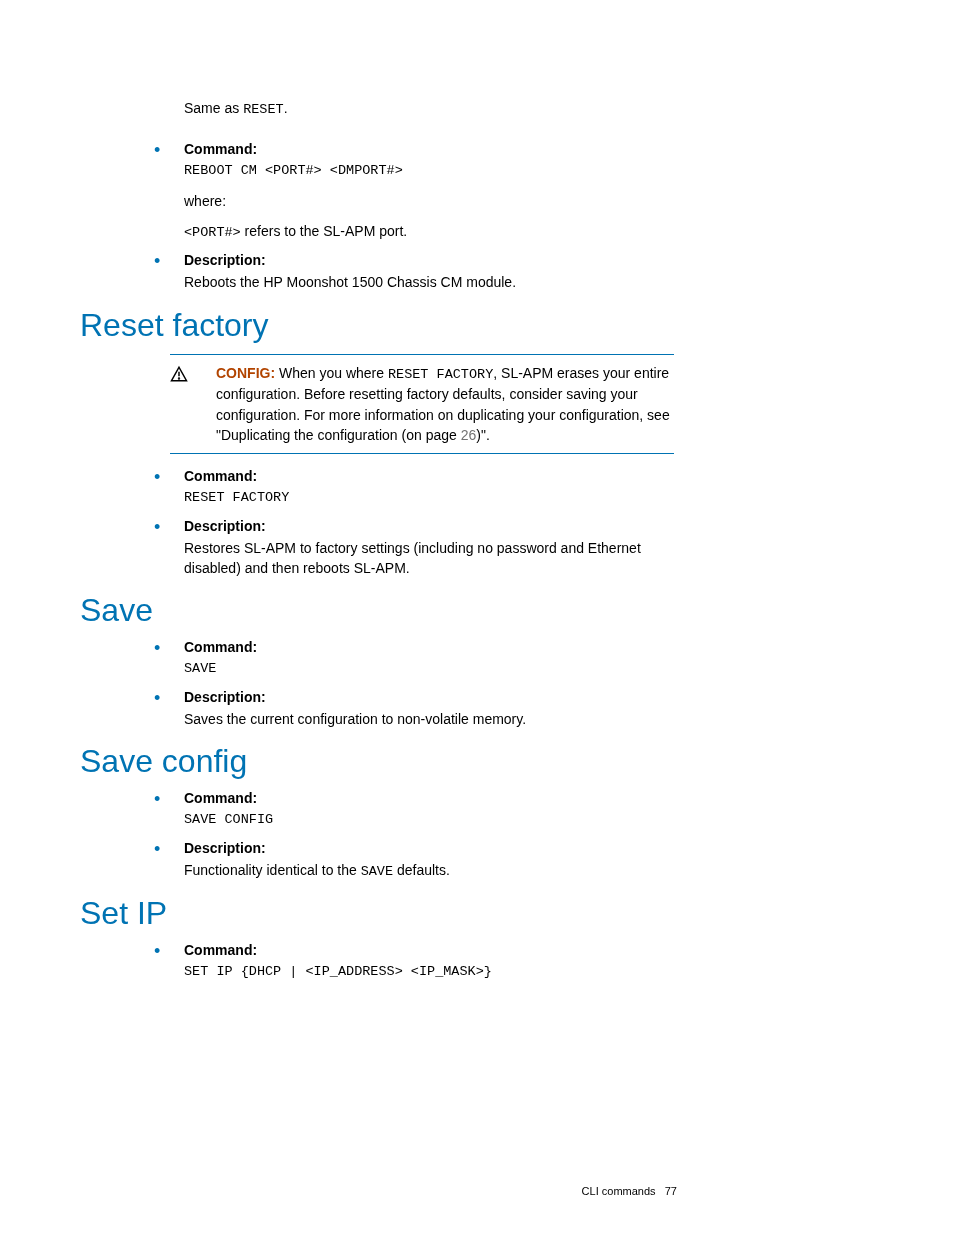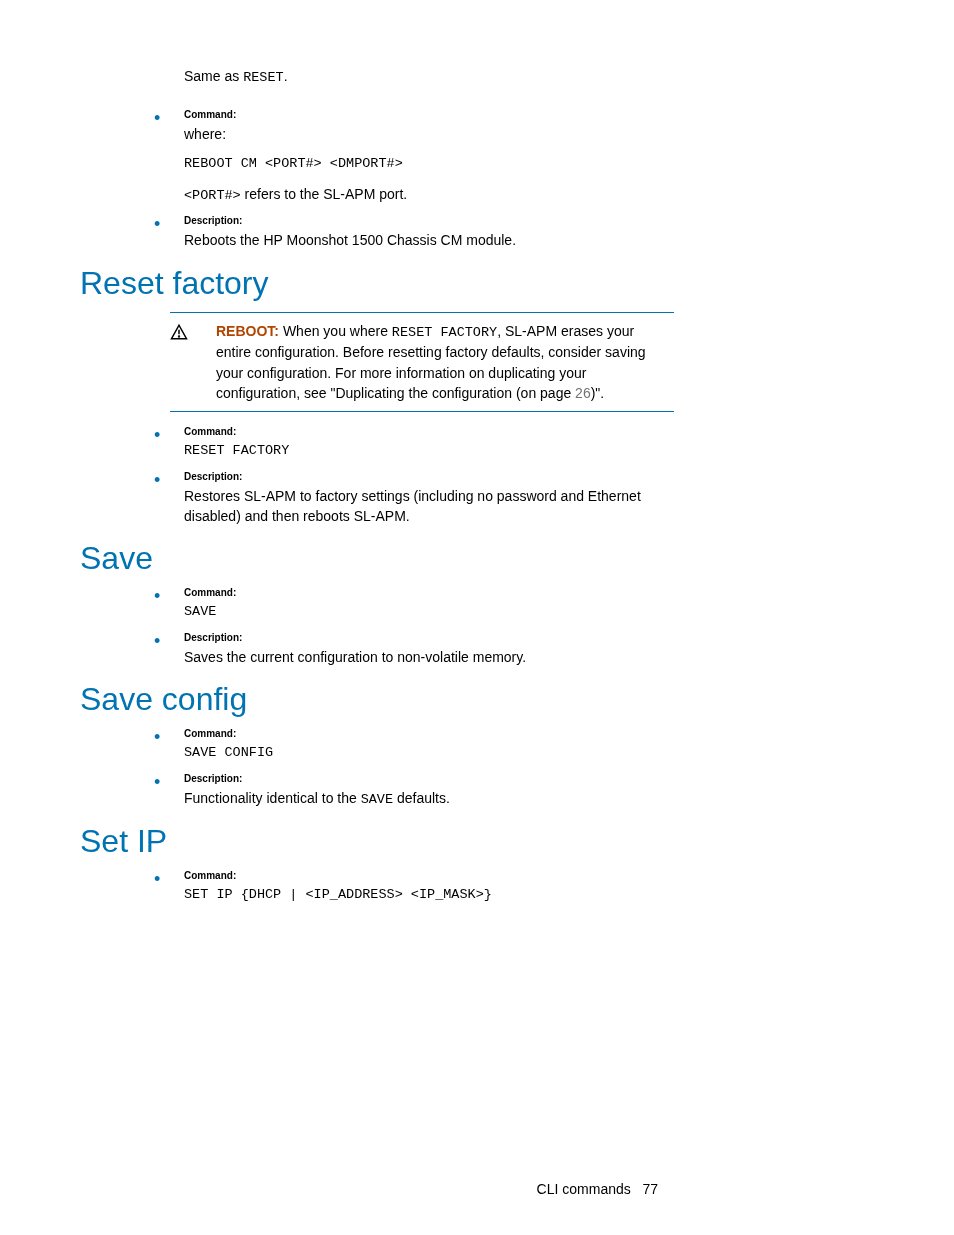--- a/index.html
+++ b/index.html
@@ -6,21 +6,21 @@
     font-family: Arial, Helvetica, sans-serif;
     font-size: 14px;
     color: #000;
     margin: 0;
     padding: 0;
     background: #fff;
   }
   .page {
     width: 754px;
     min-height: 1235px;
-    padding: 68px 80px 40px 80px;
+    padding: 100px 80px 40px 80px;
     box-sizing: border-box;
     position: relative;
   }
   .intro-line {
     margin-left: 104px;
     margin-bottom: 24px;
     font-size: 14px;
   }
   h1.section-heading {
     font-family: Helvetica, Arial, sans-serif;
@@ -43,21 +43,21 @@
     content: "•";
     position: absolute;
     left: 8px;
     top: 0;
     color: #0073b3;
     font-size: 18px;
     line-height: 18px;
   }
   .label {
     font-weight: bold;
-    font-size: 10px;
+    font-size: 14px;
     margin-bottom: 4px;
   }
   .body-text {
     margin: 4px 0 10px 0;
     line-height: 1.45;
   }
   .mono {
     font-family: "Courier New", Courier, monospace;
     font-size: 13.5px;
   }
@@ -87,59 +87,59 @@
   .warning-text .warn-label {
     font-weight: bold;
     color: #b24400;
   }
   .link {
     color: #737373;
   }
   .footer {
     position: absolute;
     bottom: 38px;
-    right: 96px;
-    font-size: 14px;
+    right: 77px;
+    font-size: 11px;
   }
 </style>
 </head>
 <body>
 
 <div class="page">
 
   <div class="intro-line">
     <span>Same as </span><span class="mono">RESET</span><span>.</span>
   </div>
 
   <ul class="cmd-list">
     <li>
       <div class="label">Command:</div>
+      <div class="body-text mono">REBOOT CM &lt;PORT#&gt; &lt;DMPORT#&gt;</div>
       <div class="body-text">where:</div>
-      <div class="body-text mono">REBOOT CM &lt;PORT#&gt; &lt;DMPORT#&gt;</div>
       <div class="body-text">
         <span class="mono">&lt;PORT#&gt;</span><span> refers to the SL-APM port.</span>
       </div>
     </li>
     <li>
       <div class="label">Description:</div>
       <div class="body-text">Reboots the HP Moonshot 1500 Chassis CM module.</div>
     </li>
   </ul>
 
   <h1 class="section-heading">Reset factory</h1>
   <div class="warning-box">
     <div class="warning-icon">
       <svg viewBox="0 0 24 24" fill="none" stroke="#000" stroke-width="2">
         <path d="M12 3 L22 21 L2 21 Z"></path>
         <line x1="12" y1="9" x2="12" y2="15"></line>
         <circle cx="12" cy="18" r="0.6" fill="#000"></circle>
       </svg>
     </div>
     <div class="warning-text">
-      <span class="warn-label">REBOOT:</span><span>   When you where </span><span class="mono">RESET FACTORY</span><span>, SL-APM erases your entire configuration. Before resetting factory defaults, consider saving your configuration. For more information on duplicating your configuration, see "Duplicating the configuration (on page </span><span class="link">26</span><span>)".</span>
+      <span class="warn-label">CONFIG:</span><span>   When you where </span><span class="mono">RESET FACTORY</span><span>, SL-APM erases your entire configuration. Before resetting factory defaults, consider saving your configuration. For more information on duplicating your configuration, see "Duplicating the configuration (on page </span><span class="link">26</span><span>)".</span>
     </div>
   </div>
   <ul class="cmd-list">
     <li>
       <div class="label">Command:</div>
       <div class="body-text mono">RESET FACTORY</div>
     </li>
     <li>
       <div class="label">Description:</div>
       <div class="body-text">Restores SL-APM to factory settings (including no password and Ethernet disabled) and then reboots SL-APM.</div>

